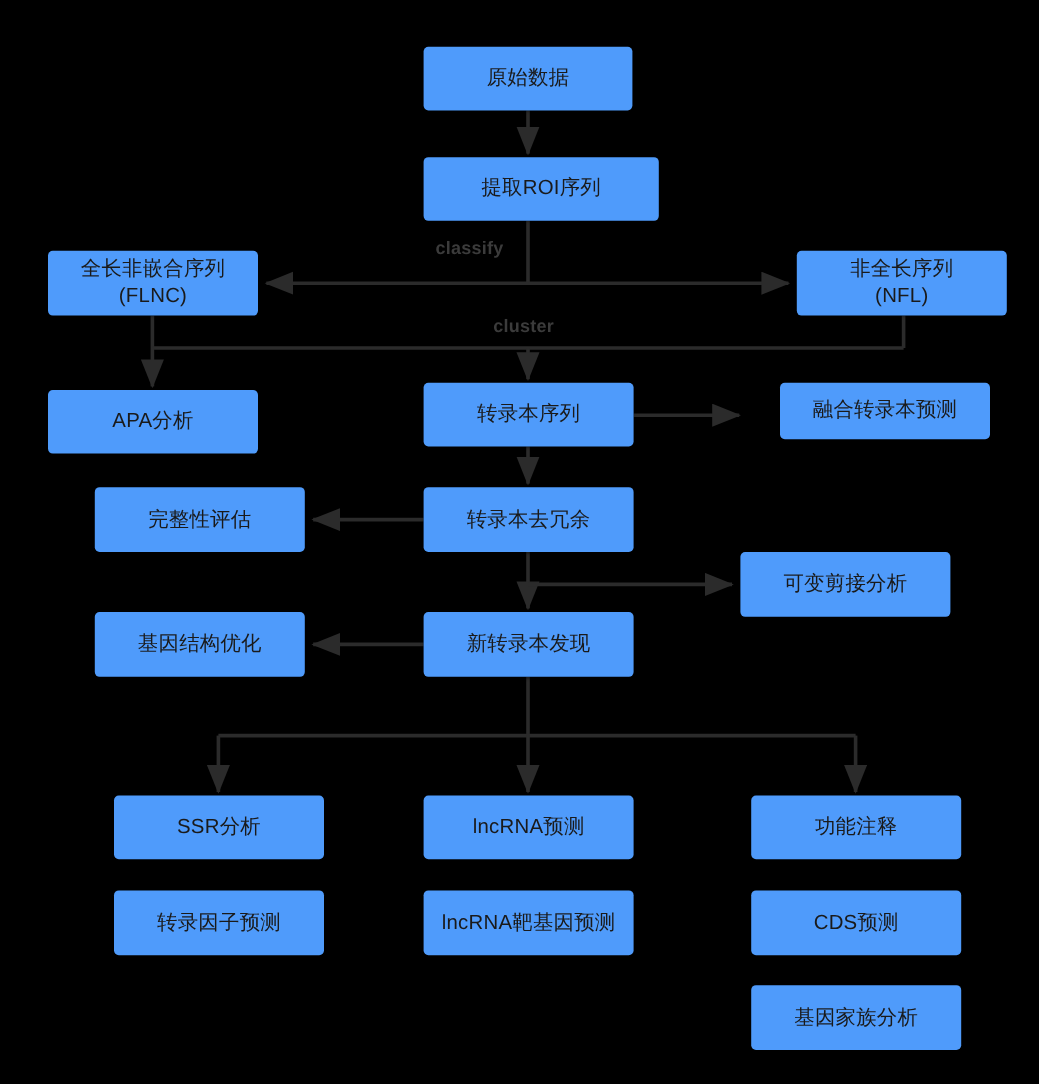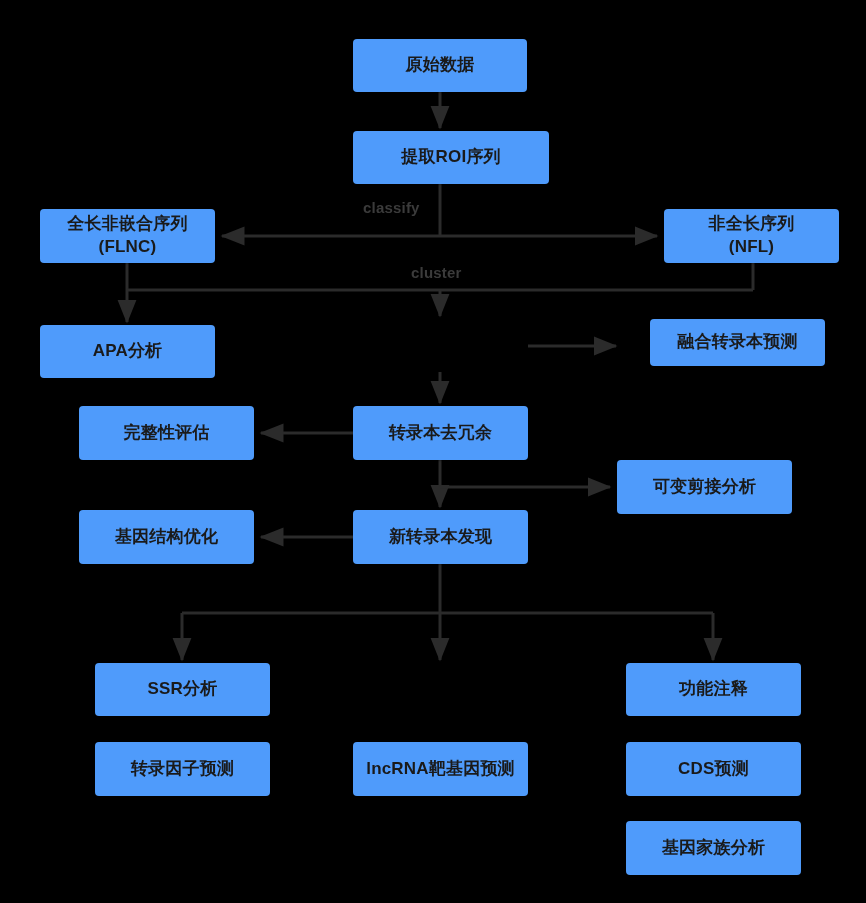--- a/index.html
+++ b/index.html
@@ -18,21 +18,21 @@
   .node {
     position: absolute;
     background: #4f9bfb;
     border-radius: 4px;
     box-sizing: border-box;
     display: flex;
     align-items: center;
     justify-content: center;
     text-align: center;
     color: #1a1a1a;
-    font-weight: bold;
+    font-weight: normal;
     font-size: 17px;
     line-height: 1.35;
     letter-spacing: 0.2px;
     box-shadow: 0 1px 2px rgba(0,0,0,0.35);
   }
   .node .label {
     white-space: pre-line;
     padding: 0 6px;
   }
   .edge-label {
@@ -120,20 +120,23 @@
 
   <div class="node" style="left:40px;top:209px;width:175px;height:54px;">
     <span class="label">全长非嵌合序列
 (FLNC)</span>
   </div>
 
   <div class="node" style="left:40px;top:325px;width:175px;height:53px;">
     <span class="label">APA分析</span>
   </div>
 
+  <div class="node" style="left:353px;top:319px;width:175px;height:53px;">
+    <span class="label">转录本序列</span>
+  </div>
 
   <div class="node" style="left:650px;top:319px;width:175px;height:47px;">
     <span class="label">融合转录本预测</span>
   </div>
 
   <div class="node" style="left:79px;top:406px;width:175px;height:54px;">
     <span class="label">完整性评估</span>
   </div>
 
   <div class="node" style="left:353px;top:406px;width:175px;height:54px;">
@@ -149,20 +152,23 @@
   </div>
 
   <div class="node" style="left:353px;top:510px;width:175px;height:54px;">
     <span class="label">新转录本发现</span>
   </div>
 
   <div class="node" style="left:95px;top:663px;width:175px;height:53px;">
     <span class="label">SSR分析</span>
   </div>
 
+  <div class="node" style="left:353px;top:663px;width:175px;height:53px;">
+    <span class="label">lncRNA预测</span>
+  </div>
 
   <div class="node" style="left:626px;top:663px;width:175px;height:53px;">
     <span class="label">功能注释</span>
   </div>
 
   <div class="node" style="left:95px;top:742px;width:175px;height:54px;">
     <span class="label">转录因子预测</span>
   </div>
 
   <div class="node" style="left:353px;top:742px;width:175px;height:54px;text-align:center;">

